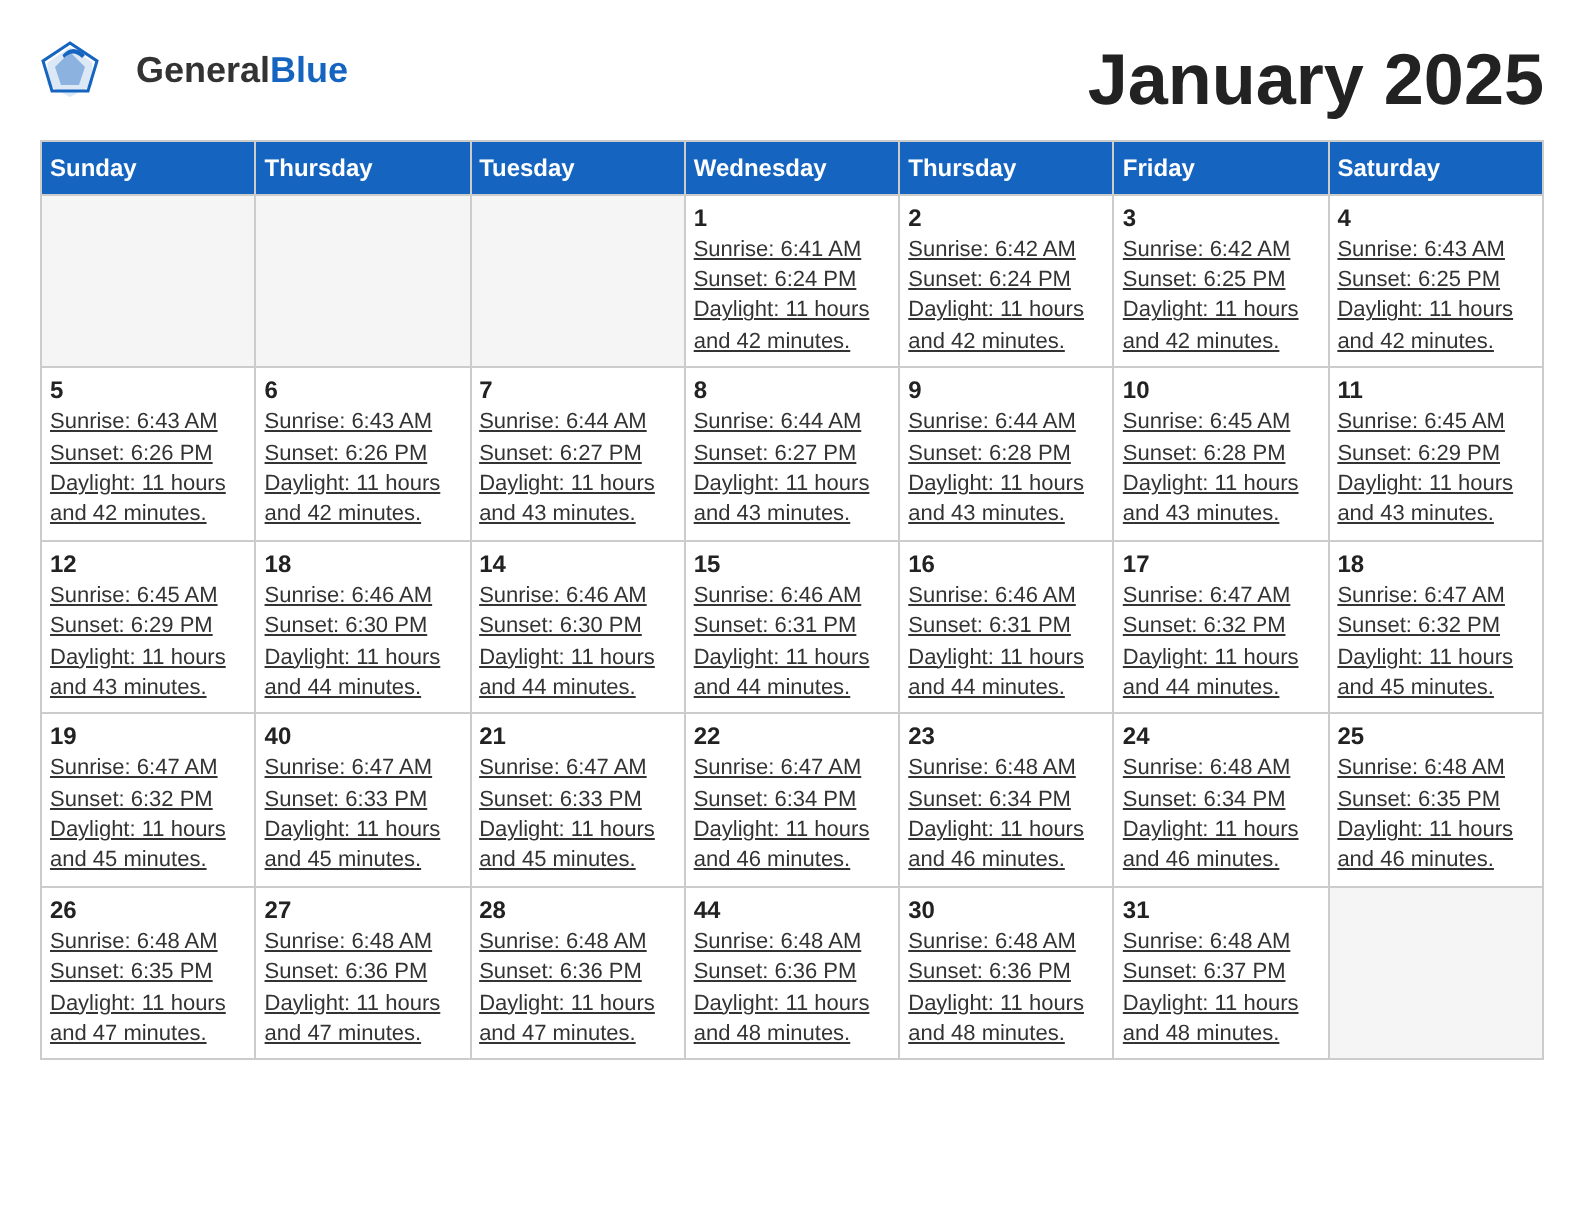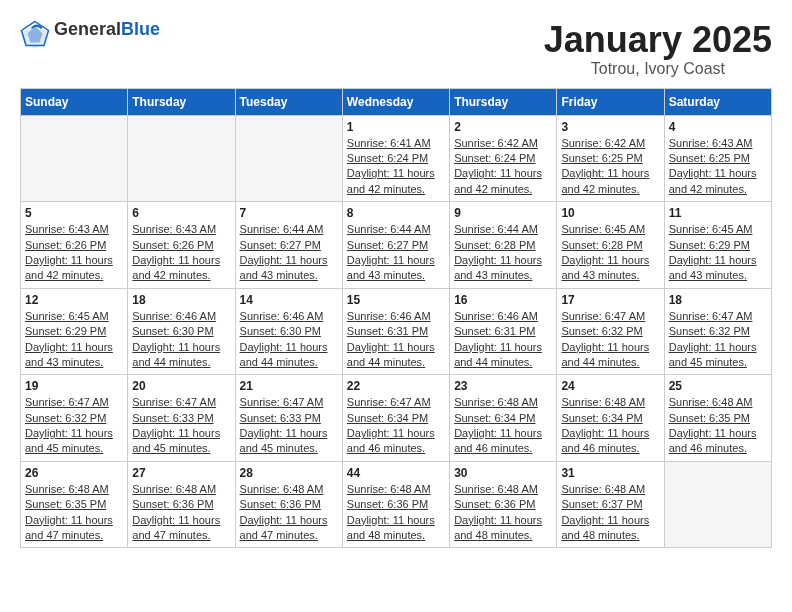--- a/index.html
+++ b/index.html
@@ -11,22 +11,22 @@
       padding: 20px;
     }
     .header {
       display: flex;
       justify-content: space-between;
       align-items: flex-start;
       margin-bottom: 10px;
     }
     .logo {
       display: flex;
-      align-items: flex-start;
-      gap: 4px;
+      align-items: center;
+      gap: 18px;
     }
     .logo-text-general {
       font-size: 18px;
       font-weight: bold;
       color: #333;
     }
     .logo-text-blue {
       font-size: 18px;
       font-weight: bold;
       color: #1565c0;
@@ -100,21 +100,20 @@
       <path d="M15,10 Q22,2 30,10 L28,12 Q22,6 16,12 Z" fill="#1565c0"></path>
     </svg>
     <div>
       <div style="line-height:1">
         <span class="logo-text-general">General</span><span class="logo-text-blue">Blue</span>
       </div>
     </div>
   </div>
   <div class="title-block">
     <div class="calendar-title">January 2025</div>
-    <div class="calendar-subtitle">Totrou, Ivory Coast</div>
   </div>
 </div>
 
 <table>
   <thead>
     <tr>
     <th>Sunday</th>
         <th>Thursday</th>
         <th>Tuesday</th>
         <th>Wednesday</th>
@@ -261,21 +260,21 @@
       </tr>
       <tr>
         <td>
           <span class="day-number">19</span>
           <div class="day-info" style="white-space: pre-line;">Sunrise: 6:47 AM
 Sunset: 6:32 PM
 Daylight: 11 hours
 and 45 minutes.</div>
         </td>
         <td>
-          <span class="day-number">20</span>
+          <span class="day-number">40</span>
           <div class="day-info" style="white-space: pre-line;">Sunrise: 6:47 AM
 Sunset: 6:33 PM
 Daylight: 11 hours
 and 45 minutes.</div>
         </td>
         <td>
           <span class="day-number">21</span>
           <div class="day-info" style="white-space: pre-line;">Sunrise: 6:47 AM
 Sunset: 6:33 PM
 Daylight: 11 hours

